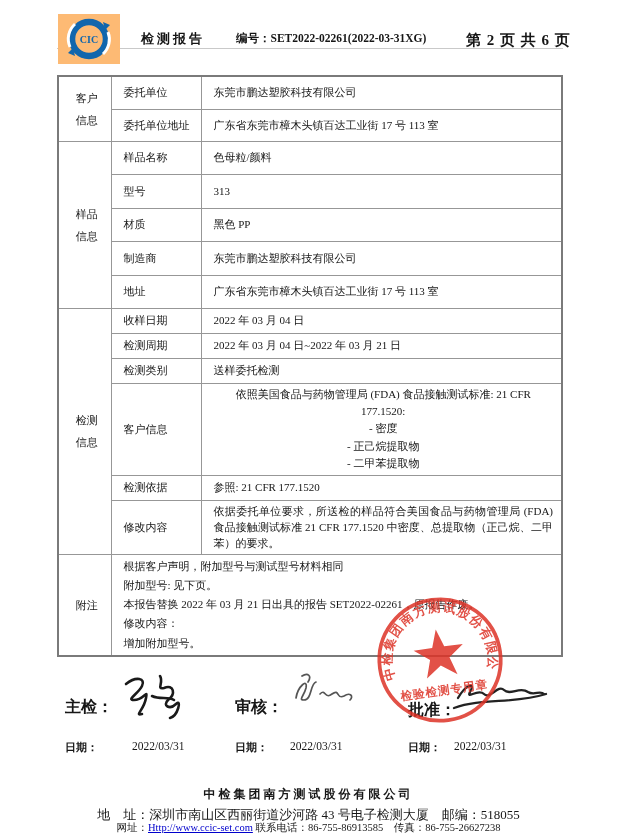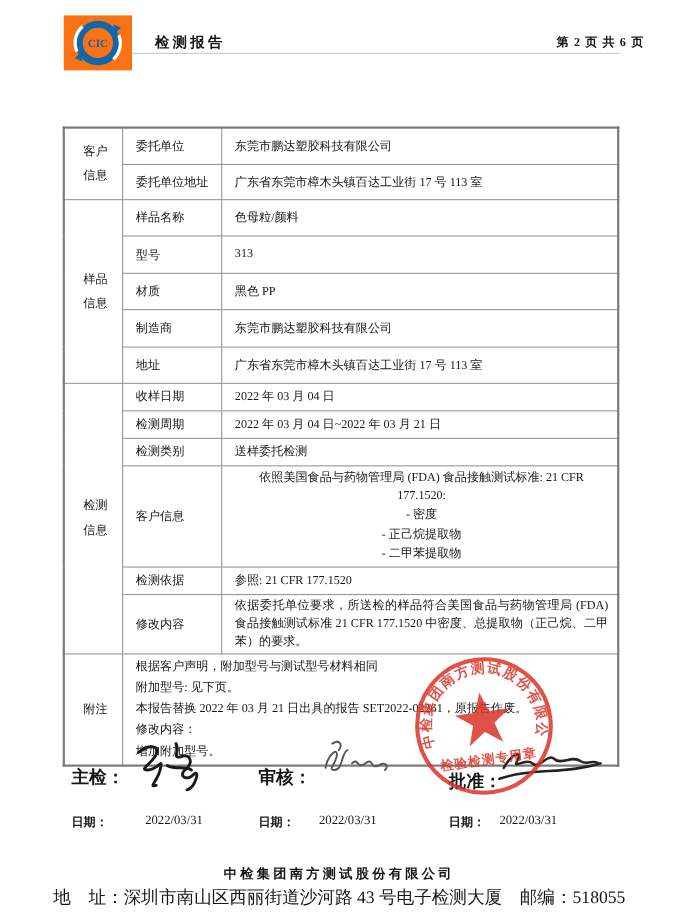--- a/index.html
+++ b/index.html
@@ -14,40 +14,40 @@
     overflow: hidden;
   }
 
   
   .hdr-line {
     position: absolute; left: 57px; top: 48px; width: 506px; height: 1px;
     background: #c9c9c9; z-index: 0;
   }
   .logo-box {
     position: absolute; left: 58px; top: 14px; width: 62px; height: 50px;
-    background: #f97316; z-index: 1; display: flex; align-items: center; justify-content: center;
+    background: #fdba74; z-index: 1; display: flex; align-items: center; justify-content: center;
   }
   .hdr-title {
     position: absolute; left: 141px; top: 30px;
     font-weight: bold; font-size: 13px; letter-spacing: 3px; z-index: 1;
   }
   .hdr-no {
     position: absolute; left: 236px; top: 31px;
     font-weight: bold; font-size: 11.5px; z-index: 1; white-space: nowrap;
   }
   .hdr-page {
     position: absolute; left: 466px; top: 31px;
-    font-weight: bold; font-size: 11px; letter-spacing: 1px; z-index: 1; white-space: nowrap; margin-left: 40px;
+    font-weight: bold; font-size: 15px; letter-spacing: 1px; z-index: 1; white-space: nowrap;
   }
 
   
   table.rpt {
     position: absolute; left: 57px; top: 75px; width: 506px;
     border-collapse: collapse; table-layout: fixed;
-    font-size: 11px; z-index: 1; margin-top: 40px;
+    font-size: 11px; z-index: 1;
   }
   table.rpt td {
     border: 1px solid #979797;
     vertical-align: middle;
     padding: 2px 8px 2px 12px;
   }
   table.rpt { border: 2px solid #7a7a7a; }
   td.sec {
     text-align: center; padding: 2px 13px; line-height: 22px;
     word-break: break-all;
@@ -77,21 +77,21 @@
   .sealBanner { font-size: 12.5px; letter-spacing: 1px; font-weight: bold;
               font-family: "Liberation Sans", "DejaVu Sans", sans-serif; }
 
   
   .ftr-company {
     position: absolute; left: 0; right: 0; top: 786px; text-align: center;
     font-weight: bold; font-size: 12px; letter-spacing: 3px; z-index: 1;
   }
   .ftr-address {
     position: absolute; left: 0; right: 0; top: 806px; text-align: center;
-    font-size: 16px; z-index: 1; white-space: nowrap;
+    font-size: 13px; z-index: 1; white-space: nowrap;
   }
   .ftr-web {
     position: absolute; left: 0; right: 0; top: 821px; text-align: center;
     font-size: 10.5px; z-index: 1; white-space: nowrap;
   }
   .ftr-web a { color: #0000cc; text-decoration: underline; }
 </style>
 </head>
 <body>
 
@@ -105,20 +105,23 @@
       <path d="M8,31 A 20,20 0 0 1 13,8" stroke="#ffffff" stroke-width="3" fill="none"></path>
       <path d="M46,16 A 20,20 0 0 1 41,38" stroke="#ffffff" stroke-width="3" fill="none"></path>
       <path d="M41,6 L48,9 L43,14 Z" fill="#1166ad"></path>
       <path d="M13,40 L6,37 L11,32 Z" fill="#1166ad"></path>
       <text x="27" y="27" text-anchor="middle" font-size="10" font-weight="bold" font-family="Liberation Serif, serif" fill="#1166ad">CIC</text>
     </svg>
   </div>
 
   <div class="hdr-title">检测报告</div>
 
+  <div class="hdr-no">
+    <span>编号：</span><span>SET2022-02261(2022-03-31XG)</span>
+  </div>
 
   <div class="hdr-page">第 2 页 共 6 页</div>
 
   <table class="rpt">
     <colgroup>
         <col style="width:53px">
         <col style="width:90px">
         <col>
       </colgroup>
     <tbody>
@@ -234,14 +237,18 @@
     <path id="sealArc" d="M 24.8,88.5 A 52,52 0 1 1 125.2,88.5" fill="none"></path>
     <text class="sealRing" fill="#dd3327">
       <textPath href="#sealArc">中检集团南方测试股份有限公司</textPath>
     </text>
     <polygon fill="#dd3327" points="75,42 81.5,61.1 101.6,61.3 85.5,73.4 91.5,92.7 75,81 58.5,92.7 64.5,73.4 48.4,61.3 68.5,61.1"></polygon>
     <text x="75" y="112" text-anchor="middle" class="sealBanner" fill="#dd3327">检验检测专用章</text>
   </svg>
 
   <div class="ftr-company">中检集团南方测试股份有限公司</div>
   <div class="ftr-address">地　址：深圳市南山区西丽街道沙河路 43 号电子检测大厦　邮编：518055</div>
+  <div class="ftr-web">
+    <span>网址：</span><a href="#">Http://www.ccic-set.com</a>
+    <span>联系电话：86-755-86913585　传真：86-755-26627238</span>
+  </div>
 
 </div>
 
 </body></html>

